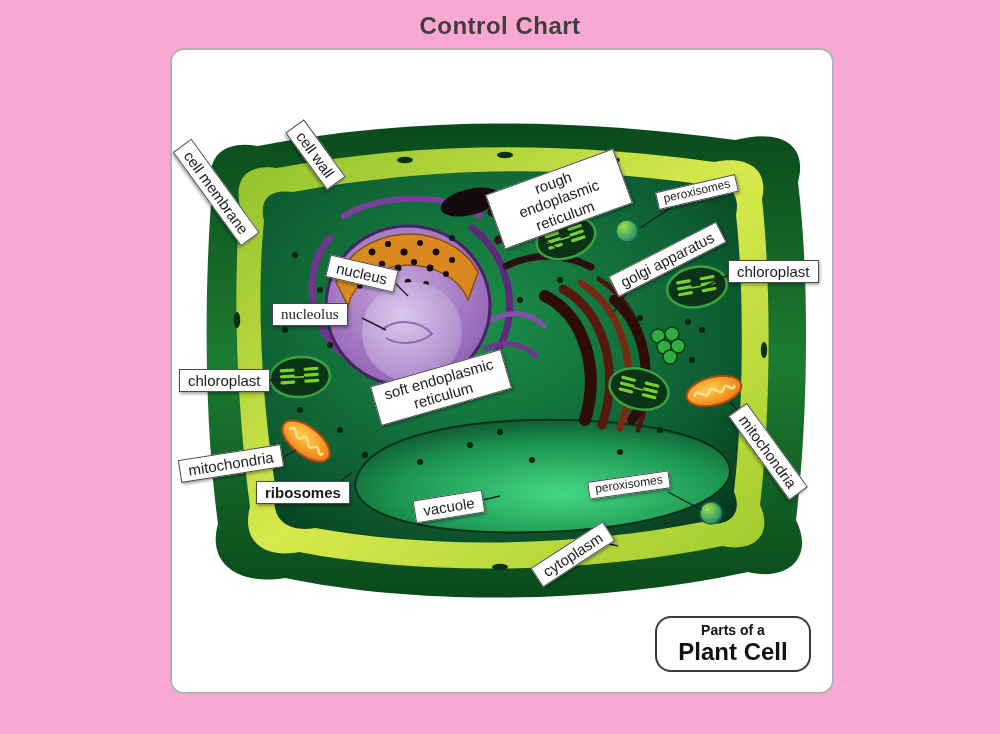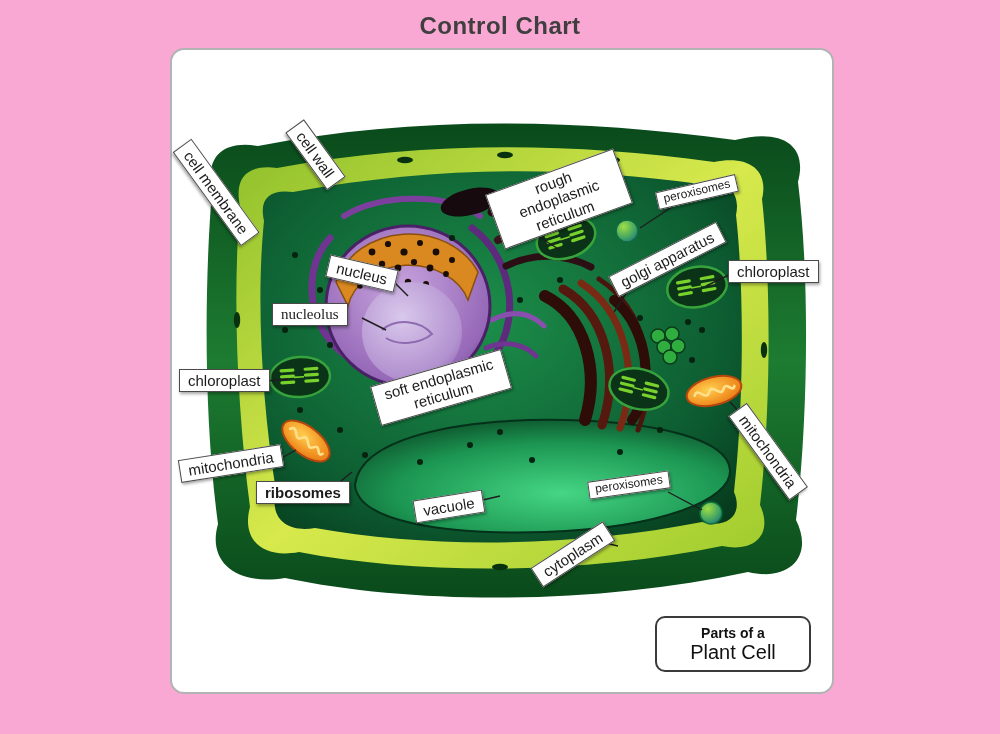--- a/index.html
+++ b/index.html
@@ -8,24 +8,24 @@
          font-size:24px;font-weight:bold;color:#3f3f3f;letter-spacing:.5px;}
   .frame{position:absolute;left:170px;top:48px;width:660px;height:642px;
          border:2px solid #b3b3b3;border-radius:14px;background:#ffffff;}
   #cell-art{position:absolute;left:0;top:0;width:1000px;height:734px;}
   .label{position:absolute;background:#ffffff;border:1.5px solid #4a4a4a;color:#1b1b1b;
          font-size:15px;line-height:1.15;padding:2px 8px;white-space:nowrap;text-align:center;
          box-shadow:1px 2px 3px rgba(0,0,0,.35);z-index:5;}
   .label.two-line{white-space:normal;width:118px;}
   .label.small{font-size:12px;padding:1px 6px;}
   .legend{position:absolute;left:655px;top:616px;width:152px;height:52px;z-index:5;
-          background:#ffffff;border:2px solid #3a3a3a;border-radius:10px;
+          background:#ffffff;border:2px solid #3a3a3a;border-radius:16px;
           display:flex;flex-direction:column;align-items:center;justify-content:center;}
   .legend .l1{font-size:14px;font-weight:bold;color:#111;}
-  .legend .l2{font-size:20px;font-weight:normal;color:#111;}
+  .legend .l2{font-size:24px;font-weight:bold;color:#111;}
 </style>
 </head>
 <body>
 
 <div id="stage">
 
   <div class="title">Control Chart</div>
 
   <div class="frame"></div>
 

